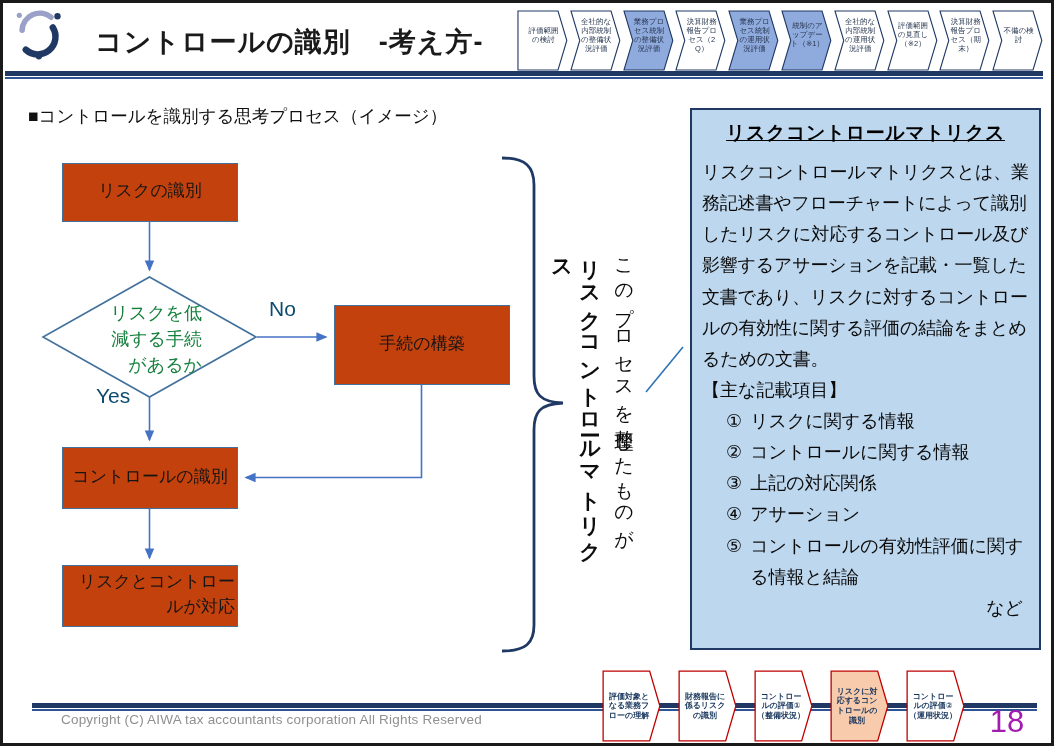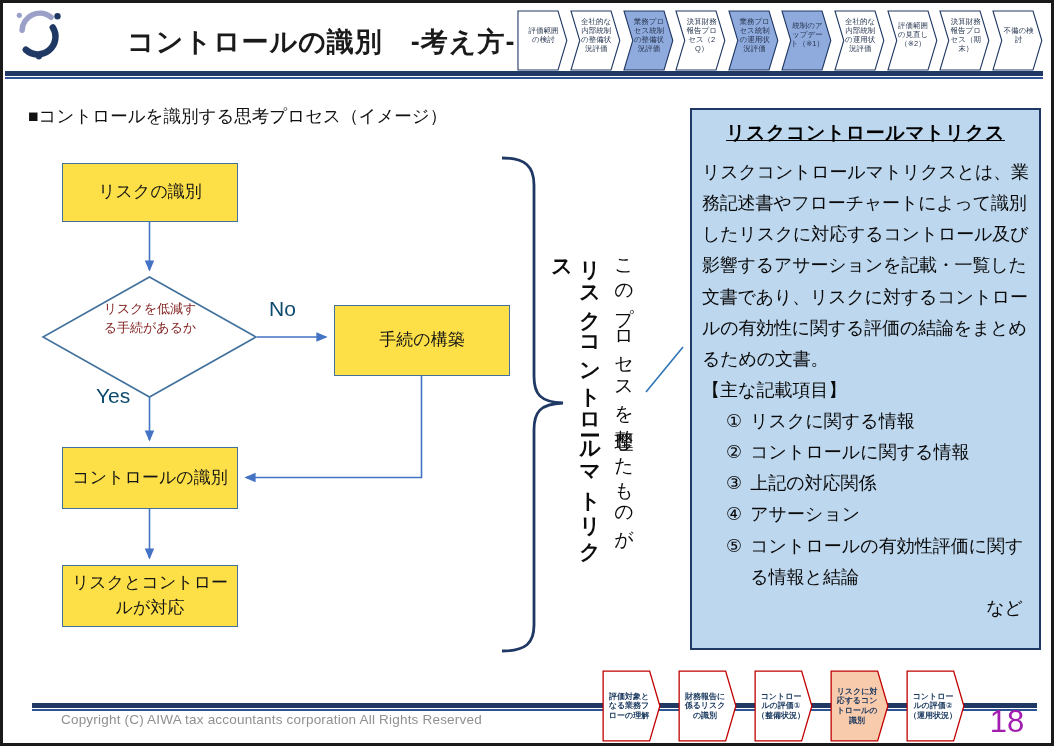--- a/index.html
+++ b/index.html
@@ -5,21 +5,21 @@
   * { margin:0; padding:0; box-sizing:border-box; }
   html,body { background:#fff; }
   body { font-family:"Liberation Sans","DejaVu Sans",sans-serif; }
   .page {
     position:relative; width:1054px; height:746px; background:#fff;
     outline:3px solid #1a1a1a; outline-offset:-3px; overflow:hidden;
   }
   
   .logo { position:absolute; left:10px; top:4px; width:54px; height:58px; }
   .page-title { position:absolute; left:95px; top:24px; font-size:27px; font-weight:bold;
-    color:#1a1a1a; letter-spacing:1px; white-space:nowrap;margin-left:32px; }
+    color:#1a1a1a; letter-spacing:1px; white-space:nowrap; }
   .title-rule { position:absolute; left:5px; top:71px; width:1038px; }
   .bottom-rule { position:absolute; left:32px; top:703px; width:1005px; z-index:0; }
   .rule-thick { height:4.5px; background:#1F3864; }
   .rule-thin  { height:1.5px; background:#2E5496; margin-top:1.5px; }
 
   
   .chevrons { position:absolute; display:flex; z-index:1; }
   .chevrons.top { left:517px; top:10px; width:526px; height:61px; gap:2px; }
   .chevrons.bottom { left:602px; top:670px; width:382px; height:72px; gap:17px; }
   .chev { position:relative; flex:1 1 0; }
@@ -37,29 +37,29 @@
   .chev-label { position:absolute; inset:0; display:flex; align-items:center; justify-content:center;
     text-align:center; font-size:7.5px; line-height:1.2; color:#26354f;
     padding:2px 7px 14px 9px; word-break:break-all; }
   .chevrons.bottom .chev-label { font-size:8px; font-weight:bold; color:#17365D; padding:2px 8px 2px 3px; }
 
   
   .subtitle { position:absolute; left:28px; top:104px; font-size:17.5px; color:#111; }
 
   
   svg.overlay { position:absolute; inset:0; width:1054px; height:746px; z-index:1; pointer-events:none; }
-  .fbox { position:absolute; z-index:2; background:#fde047; border:1.6px solid #41719C;
-    display:flex; align-items:center; justify-content:center; text-align:center;
-    font-size:17px; color:#151515; line-height:1.45; }
+  .fbox { position:absolute; z-index:2; background:#c2410c; border:1.6px solid #41719C;
+    display:flex; align-items:center; justify-content:center; text-align:right;
+    font-size:17px; color:#151515; line-height:1.45;font-family:Liberation Mono, monospace; }
   .fbox.b1 { left:62px; top:163px; width:176px; height:59px; }
-  .fbox.b2 { left:334px; top:305px; width:176px; height:71px; }
+  .fbox.b2 { left:334px; top:305px; width:176px; height:80px; }
   .fbox.b3 { left:62px; top:447px; width:176px; height:62px; }
   .fbox.b4 { left:62px; top:565px; width:176px; height:62px; padding:0 2px; }
   .diamond-label { position:absolute; left:98px; top:300px; width:104px; z-index:2;
-    text-align:center; font-size:13px; line-height:1.45; color:#7f1d1d; }
+    text-align:right; font-size:18px; line-height:1.45; color:#15803d; }
   .edge-label { position:absolute; z-index:2; font-size:21px; color:#0c4a6e; }
   .edge-label.no  { left:269px; top:297px; }
   .edge-label.yes { left:96px;  top:384px; }
 
   
   .vtext { position:absolute; left:548px; top:246px; height:330px; z-index:2;
     writing-mode:vertical-rl; color:#0d0d0d; }
   .vtext .l1 { display:block; font-size:19px; letter-spacing:2.5px; }
   .vtext .l2 { display:block; font-size:21px; font-weight:bold; letter-spacing:1.5px; margin-right:7px; }
 

